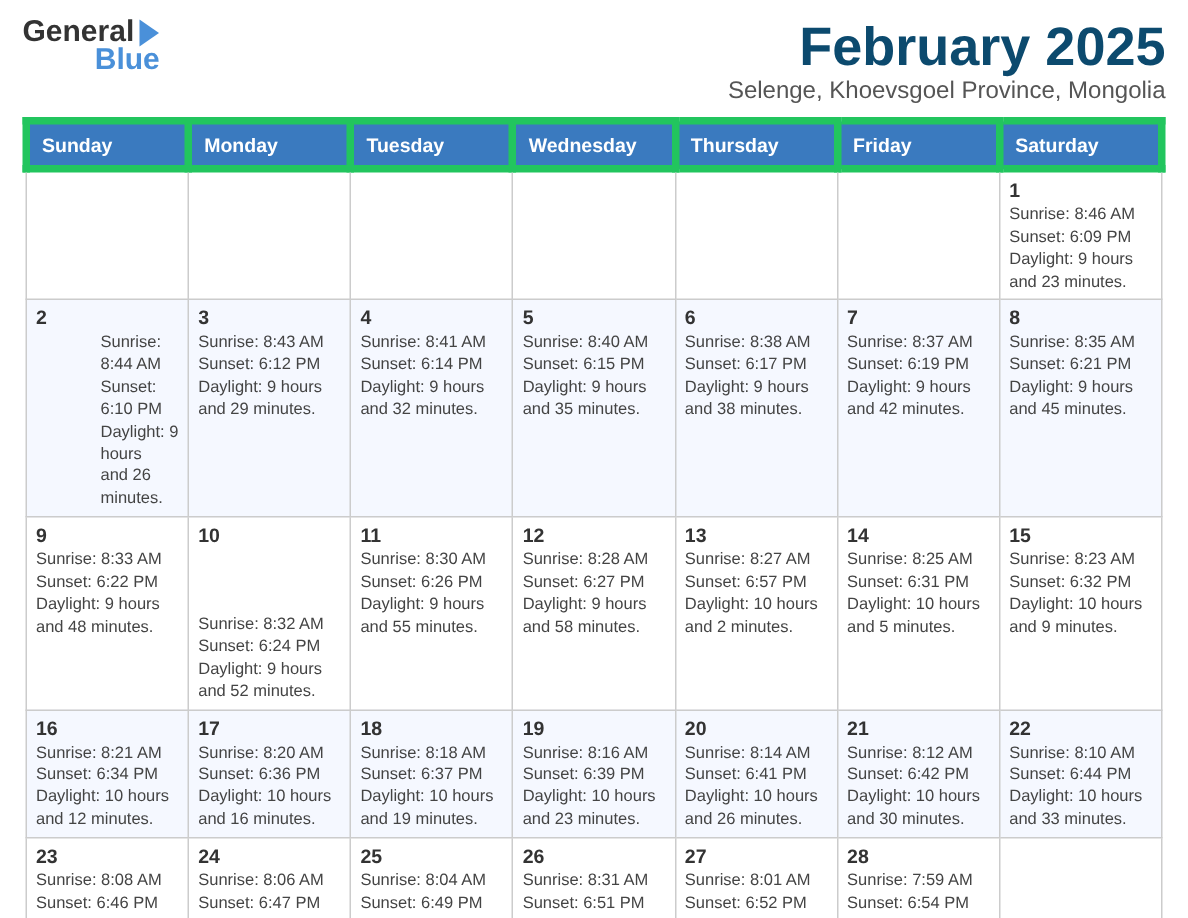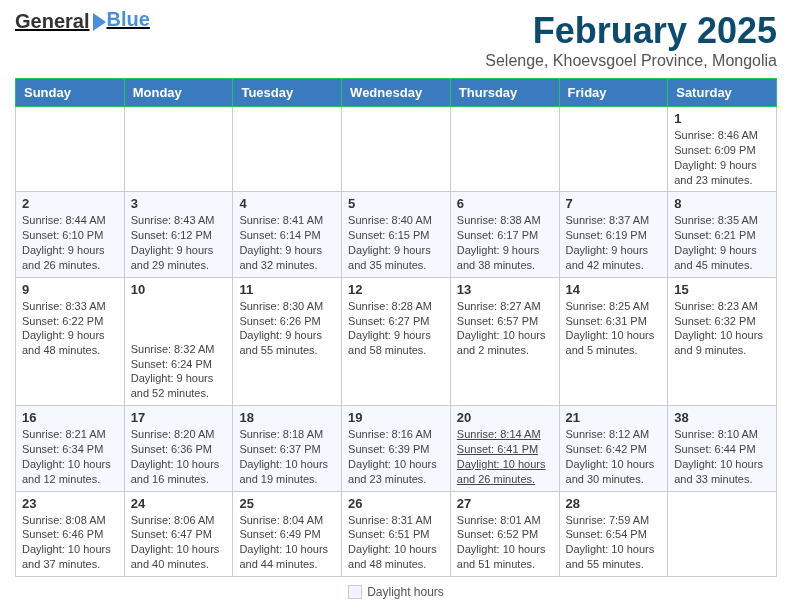--- a/index.html
+++ b/index.html
@@ -4,37 +4,37 @@
   <style>
     * { box-sizing: border-box; margin: 0; padding: 0; }
     body { font-family: Arial, sans-serif; background: #fff; width: 792px; min-height: 612px; }
     .container { padding: 10px 15px; }
     .header { display: flex; justify-content: space-between; align-items: flex-start; margin-bottom: 8px; }
     .logo { display: flex; align-items: center; }
     .title-section { text-align: right; }
     .month-title { font-size: 36px; font-weight: bold; color: #0c4a6e; }
     .subtitle { font-size: 16px; color: #555; }
     .calendar { width: 100%; border-collapse: collapse; table-layout: fixed; }
-    .calendar th { background: #3a7abf; color: white; text-align: left; padding: 6px 8px; font-size: 13px; font-weight: bold; border: 1px solid #22c55e; }
+    .calendar th { background: #3a7abf; color: white; text-align: left; padding: 6px 8px; font-size: 13px; font-weight: bold; border: 5px solid #22c55e; }
     .calendar td { border: 1px solid #ccc; vertical-align: top; padding: 4px 6px; font-size: 10.5px; color: #333; height: 85px; background: #fff; }
     .calendar tr:nth-child(even) td { background: #f5f8ff; }
     .day-num { font-size: 13px; font-weight: bold; color: #333; margin-bottom: 2px; }
     .day-info { font-size: 11px; color: #444; line-height: 1.35; }
     .empty { background: #fff !important; }
     .footer { display: flex; justify-content: center; align-items: center; margin-top: 8px; font-size: 12px; color: #555; gap: 15px; }
     .footer-item { display: flex; align-items: center; gap: 5px; }
     .swatch { width: 14px; height: 14px; display: inline-block; }
   </style>
 </head>
 <body>
 
 <div class="container">
   <div class="header">
     <div class="logo">
-      <div style="display:flex;flex-direction:row;align-items:center;text-decoration:underline;">
+      <div style="display:flex;flex-direction:column;align-items:flex-end;">
         <div style="display:flex;align-items:center;">
           <span style="font-size:20px;font-weight:bold;color:#333;">General</span>
           <div style="width:0;height:0;border-left:13px solid #4a90d9;border-top:9px solid transparent;border-bottom:9px solid transparent;margin-left:4px;"></div>
         </div>
         <span style="font-size:20px;font-weight:bold;color:#4a90d9;margin-top:-4px;">Blue</span>
       </div>
     </div>
     <div class="title-section">
       <div class="month-title">February 2025</div>
       <div class="subtitle">Selenge, Khoevsgoel Province, Mongolia</div>
@@ -65,21 +65,21 @@
             <div class="day-num">1</div>
             <div class="day-info" style="white-space: pre-line;">Sunrise: 8:46 AM
 Sunset: 6:09 PM
 Daylight: 9 hours
 and 23 minutes.</div>
           </td>
         </tr>
         <tr>
           <td>
             <div class="day-num">2</div>
-            <div class="day-info" style="white-space: pre-line;">Sunrise: 8:44 AM
+            <div class="day-info" style="white-space: pre-line; margin-left: 43px;">Sunrise: 8:44 AM
 Sunset: 6:10 PM
 Daylight: 9 hours
 and 26 minutes.</div>
           </td>
           <td>
             <div class="day-num">3</div>
             <div class="day-info" style="white-space: pre-line;">Sunrise: 8:43 AM
 Sunset: 6:12 PM
 Daylight: 9 hours
 and 29 minutes.</div>
@@ -195,34 +195,34 @@
           </td>
           <td>
             <div class="day-num">19</div>
             <div class="day-info" style="white-space: pre-line;">Sunrise: 8:16 AM
 Sunset: 6:39 PM
 Daylight: 10 hours
 and 23 minutes.</div>
           </td>
           <td>
             <div class="day-num">20</div>
-            <div class="day-info" style="white-space: pre-line; text-decoration: underline;">Sunrise: 8:14 AM
+            <div class="day-info" style="white-space: pre-line;">Sunrise: 8:14 AM
 Sunset: 6:41 PM
 Daylight: 10 hours
 and 26 minutes.</div>
           </td>
           <td>
             <div class="day-num">21</div>
             <div class="day-info" style="white-space: pre-line;">Sunrise: 8:12 AM
 Sunset: 6:42 PM
 Daylight: 10 hours
 and 30 minutes.</div>
           </td>
           <td>
-            <div class="day-num">38</div>
+            <div class="day-num">22</div>
             <div class="day-info" style="white-space: pre-line;">Sunrise: 8:10 AM
 Sunset: 6:44 PM
 Daylight: 10 hours
 and 33 minutes.</div>
           </td>
         </tr>
         <tr>
           <td>
             <div class="day-num">23</div>
             <div class="day-info" style="white-space: pre-line;">Sunrise: 8:08 AM

